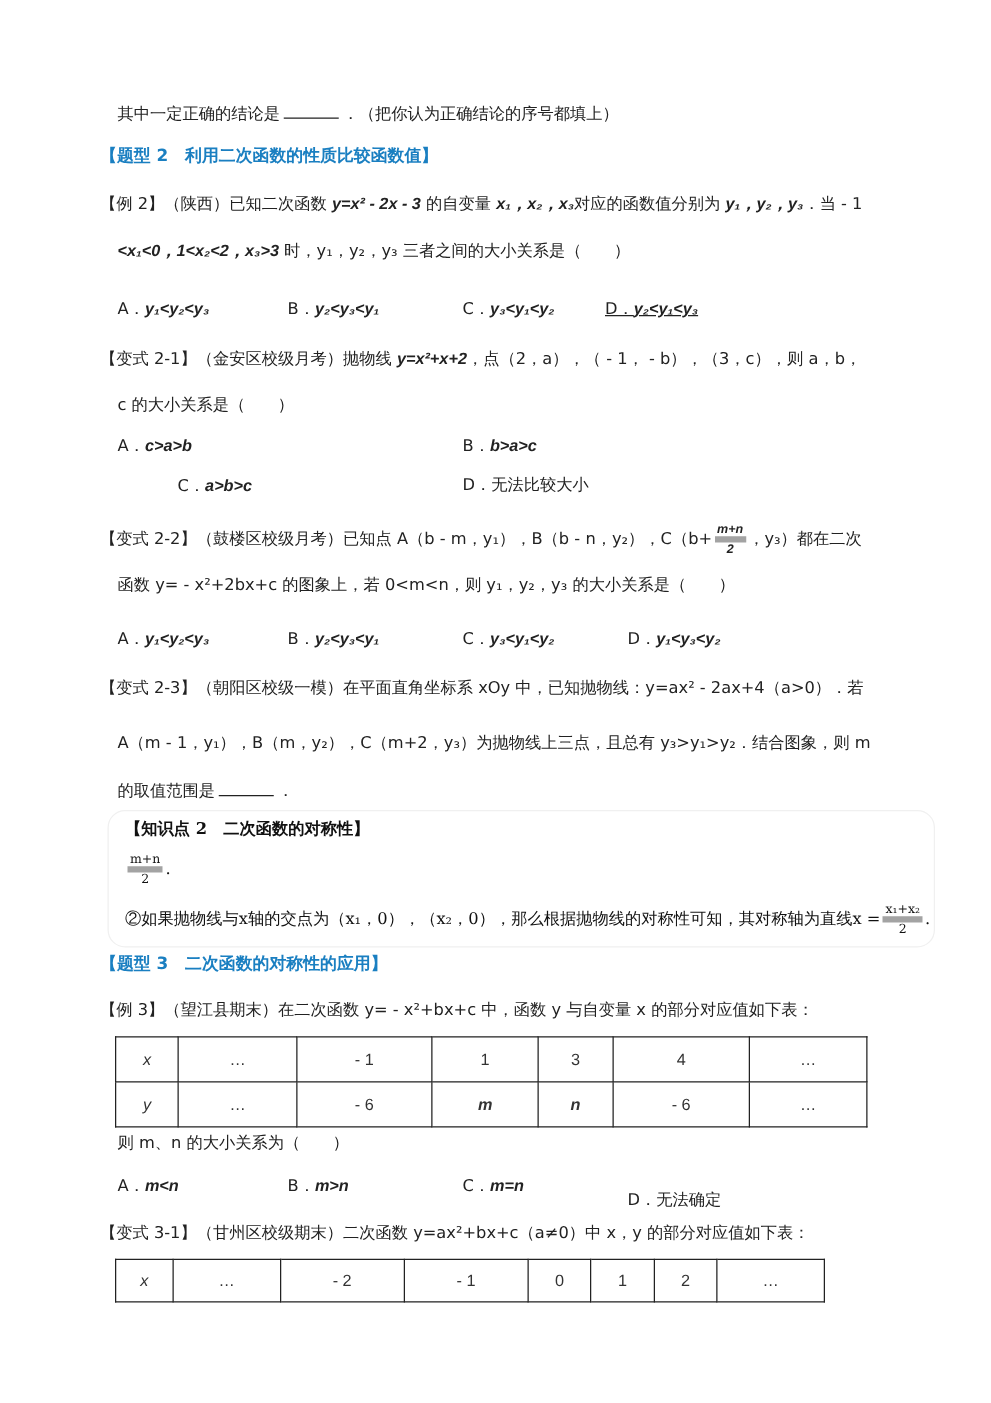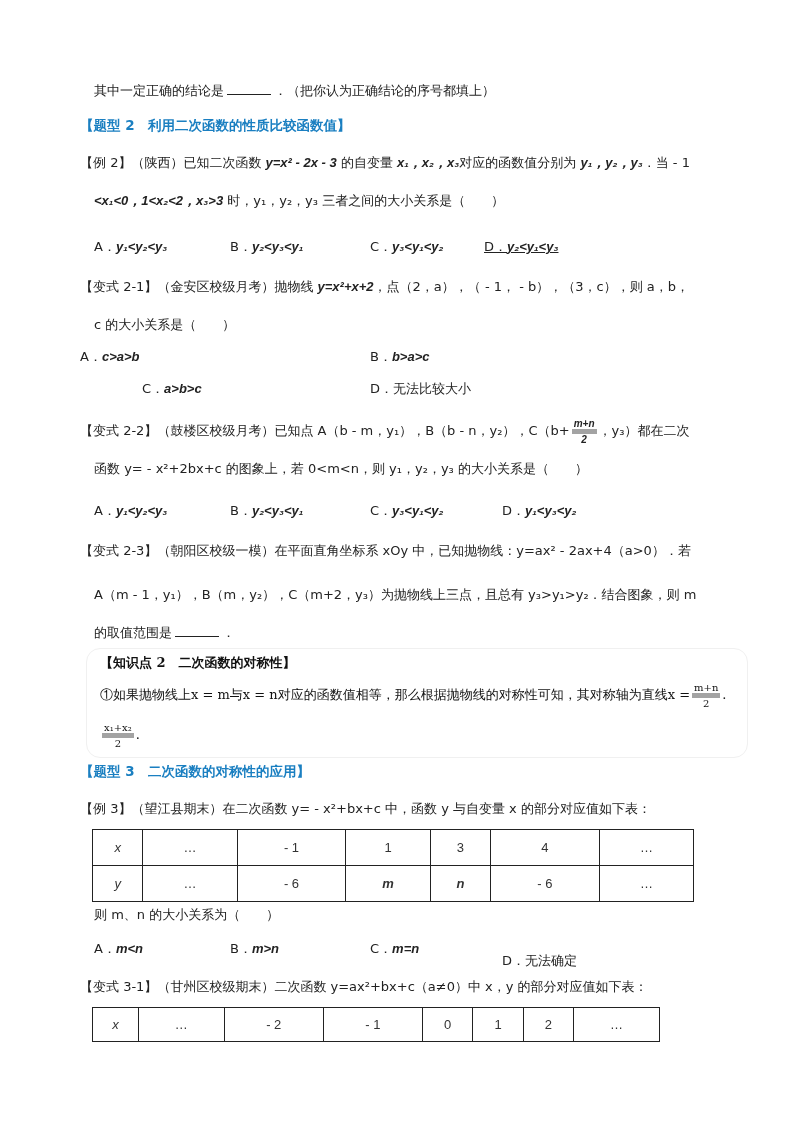--- a/index.html
+++ b/index.html
@@ -54,21 +54,21 @@
 <div class="opt" style="left:94px; top:238px;"><span>A．</span><span class="m">y₁&lt;y₂&lt;y₃</span></div>
 <div class="opt" style="left:230px; top:238px;"><span>B．</span><span class="m">y₂&lt;y₃&lt;y₁</span></div>
 <div class="opt" style="left:370px; top:238px;"><span>C．</span><span class="m">y₃&lt;y₁&lt;y₂</span></div>
 <div class="opt" style="left:484px; top:238px;text-decoration:underline;"><span>D．</span><span class="m">y₂&lt;y₁&lt;y₃</span></div>
 
 <div class="line hd" style="top:278px;">
   <span>【变式 2-1】</span><span>（金安区校级月考）</span><span>抛物线</span>
   <span class="m">y=x²+x+2</span><span>，点（2，a），（ - 1， - b），（3，c），则 a，b，</span>
 </div>
 <div class="line ind" style="top:316px;">c 的大小关系是（　　）</div>
-<div class="opt" style="left:80px; top:348px;"><span>A．</span><span class="m">c&gt;a&gt;b</span></div>
+<div class="opt" style="left:94px; top:348px;"><span>A．</span><span class="m">c&gt;a&gt;b</span></div>
 <div class="opt" style="left:370px; top:348px;"><span>B．</span><span class="m">b&gt;a&gt;c</span></div>
 <div class="opt" style="left:94px; top:380px;margin-left:48px;"><span>C．</span><span class="m">a&gt;b&gt;c</span></div>
 <div class="opt" style="left:370px; top:380px;"><span>D．</span><span>无法比较大小</span></div>
 
 <div class="line hd" style="top:418px;">
   <span>【变式 2-2】</span><span>（鼓楼区校级月考）</span><span>已知点 A（b - m，y₁），B（b - n，y₂），C（b+</span><span class="frac">
       <span class="num m">m+n</span>
       <span class="m">2</span>
     </span><span>，y₃）都在二次</span>
 </div>
@@ -82,27 +82,27 @@
   <span>【变式 2-3】</span><span>（朝阳区校级一模）</span><span>在平面直角坐标系 xOy 中，已知抛物线：y=ax² - 2ax+4（a&gt;0）．若</span>
 </div>
 <div class="line ind" style="top:586px;">A（m - 1，y₁），B（m，y₂），C（m+2，y₃）为抛物线上三点，且总有 y₃&gt;y₁&gt;y₂．结合图象，则 m</div>
 <div class="line ind" style="top:624px;">
   <span>的取值范围是</span><span class="blank"></span><span>．</span>
 </div>
 
 <div class="kbox"></div>
 <div class="kline ktitle" style="left:100px; top:654px;text-align:right;">【知识点 2　二次函数的对称性】</div>
 <div class="kline" style="left:100px; top:682px;">
-  <span>①如果抛物线上x = m与x = n对应的函数值相等，那么根据抛物线的对称性可知，其对称轴为直线x =</span><span class="frac">
+  <span class="frac">
       <span class="num">m+n</span>
       <span>2</span>
     </span><span>.</span>
 </div>
 <div class="kline" style="left:100px; top:722px;">
-  <span class="frac">
+  <span>②如果抛物线与x轴的交点为（x₁，0），（x₂，0），那么根据抛物线的对称性可知，其对称轴为直线x =</span><span class="frac">
       <span class="num">x₁+x₂</span>
       <span>2</span>
     </span><span>.</span>
 </div>
 
 <div class="line hd heading" style="top:762px;">【题型 3　二次函数的对称性的应用】</div>
 
 <div class="line hd" style="top:800px;">
   <span>【例 3】</span><span>（望江县期末）</span><span>在二次函数 y= - x²+bx+c 中，函数 y 与自变量 x 的部分对应值如下表：</span>
 </div>

